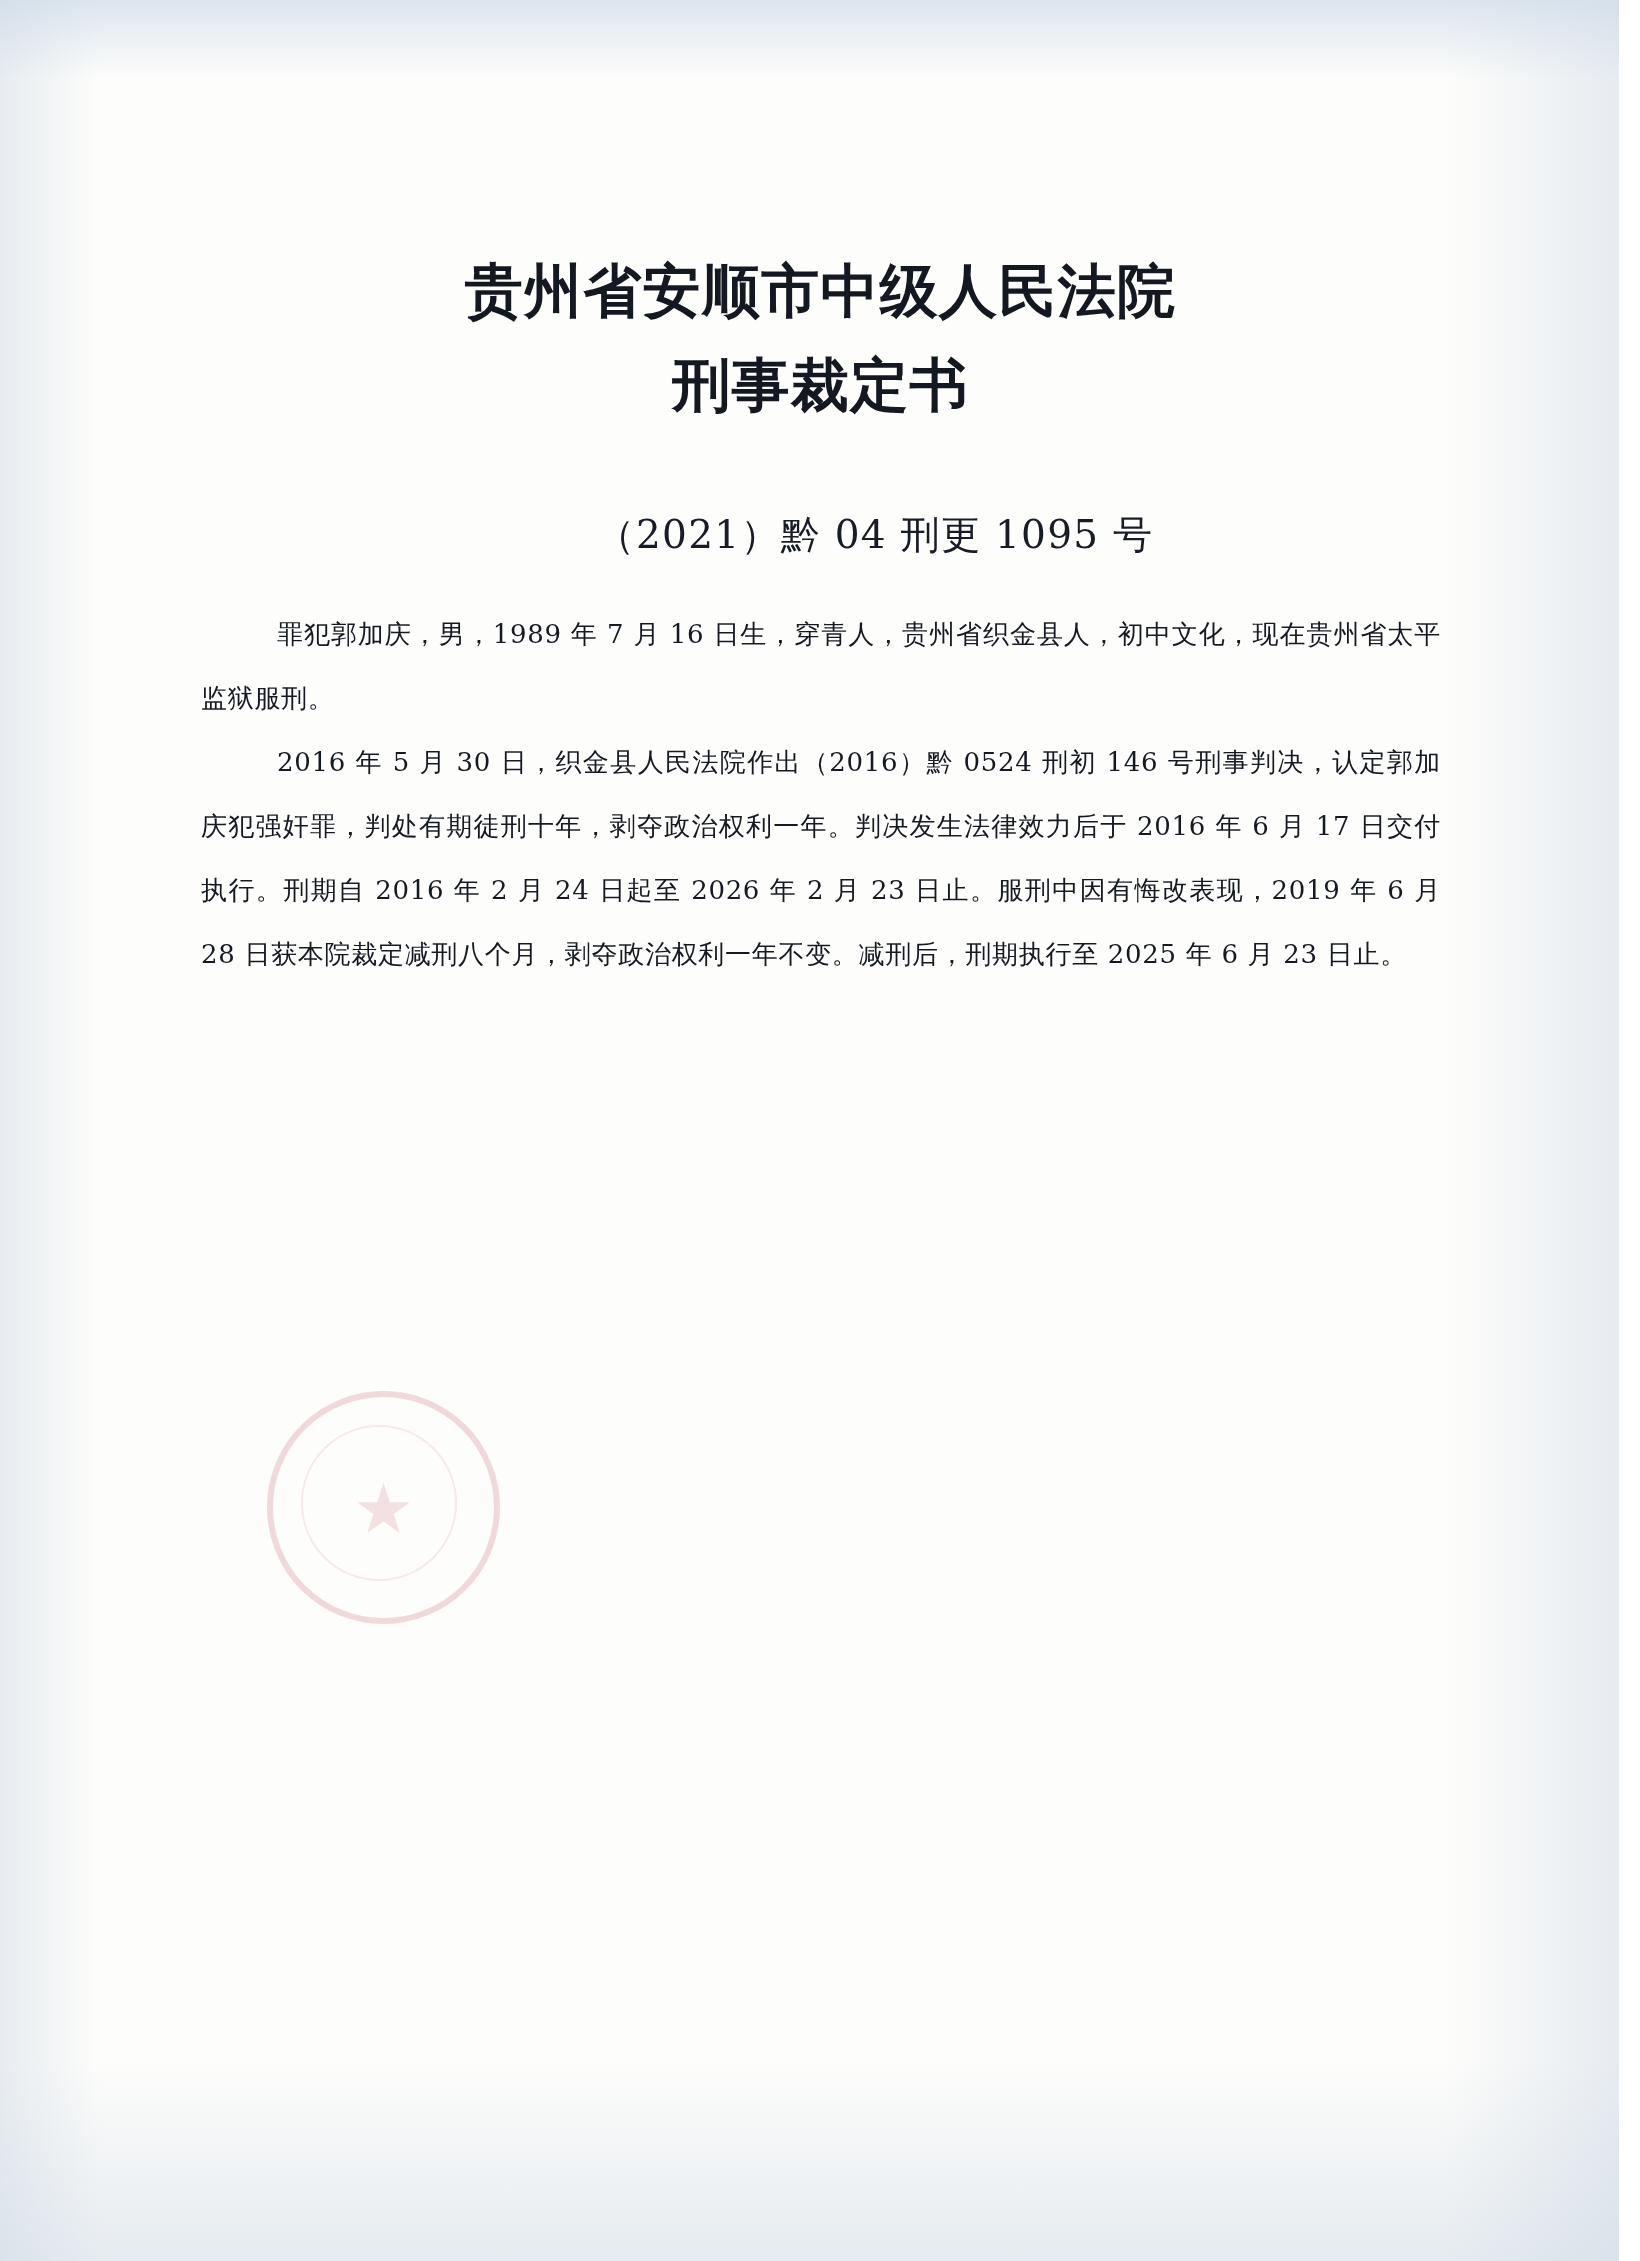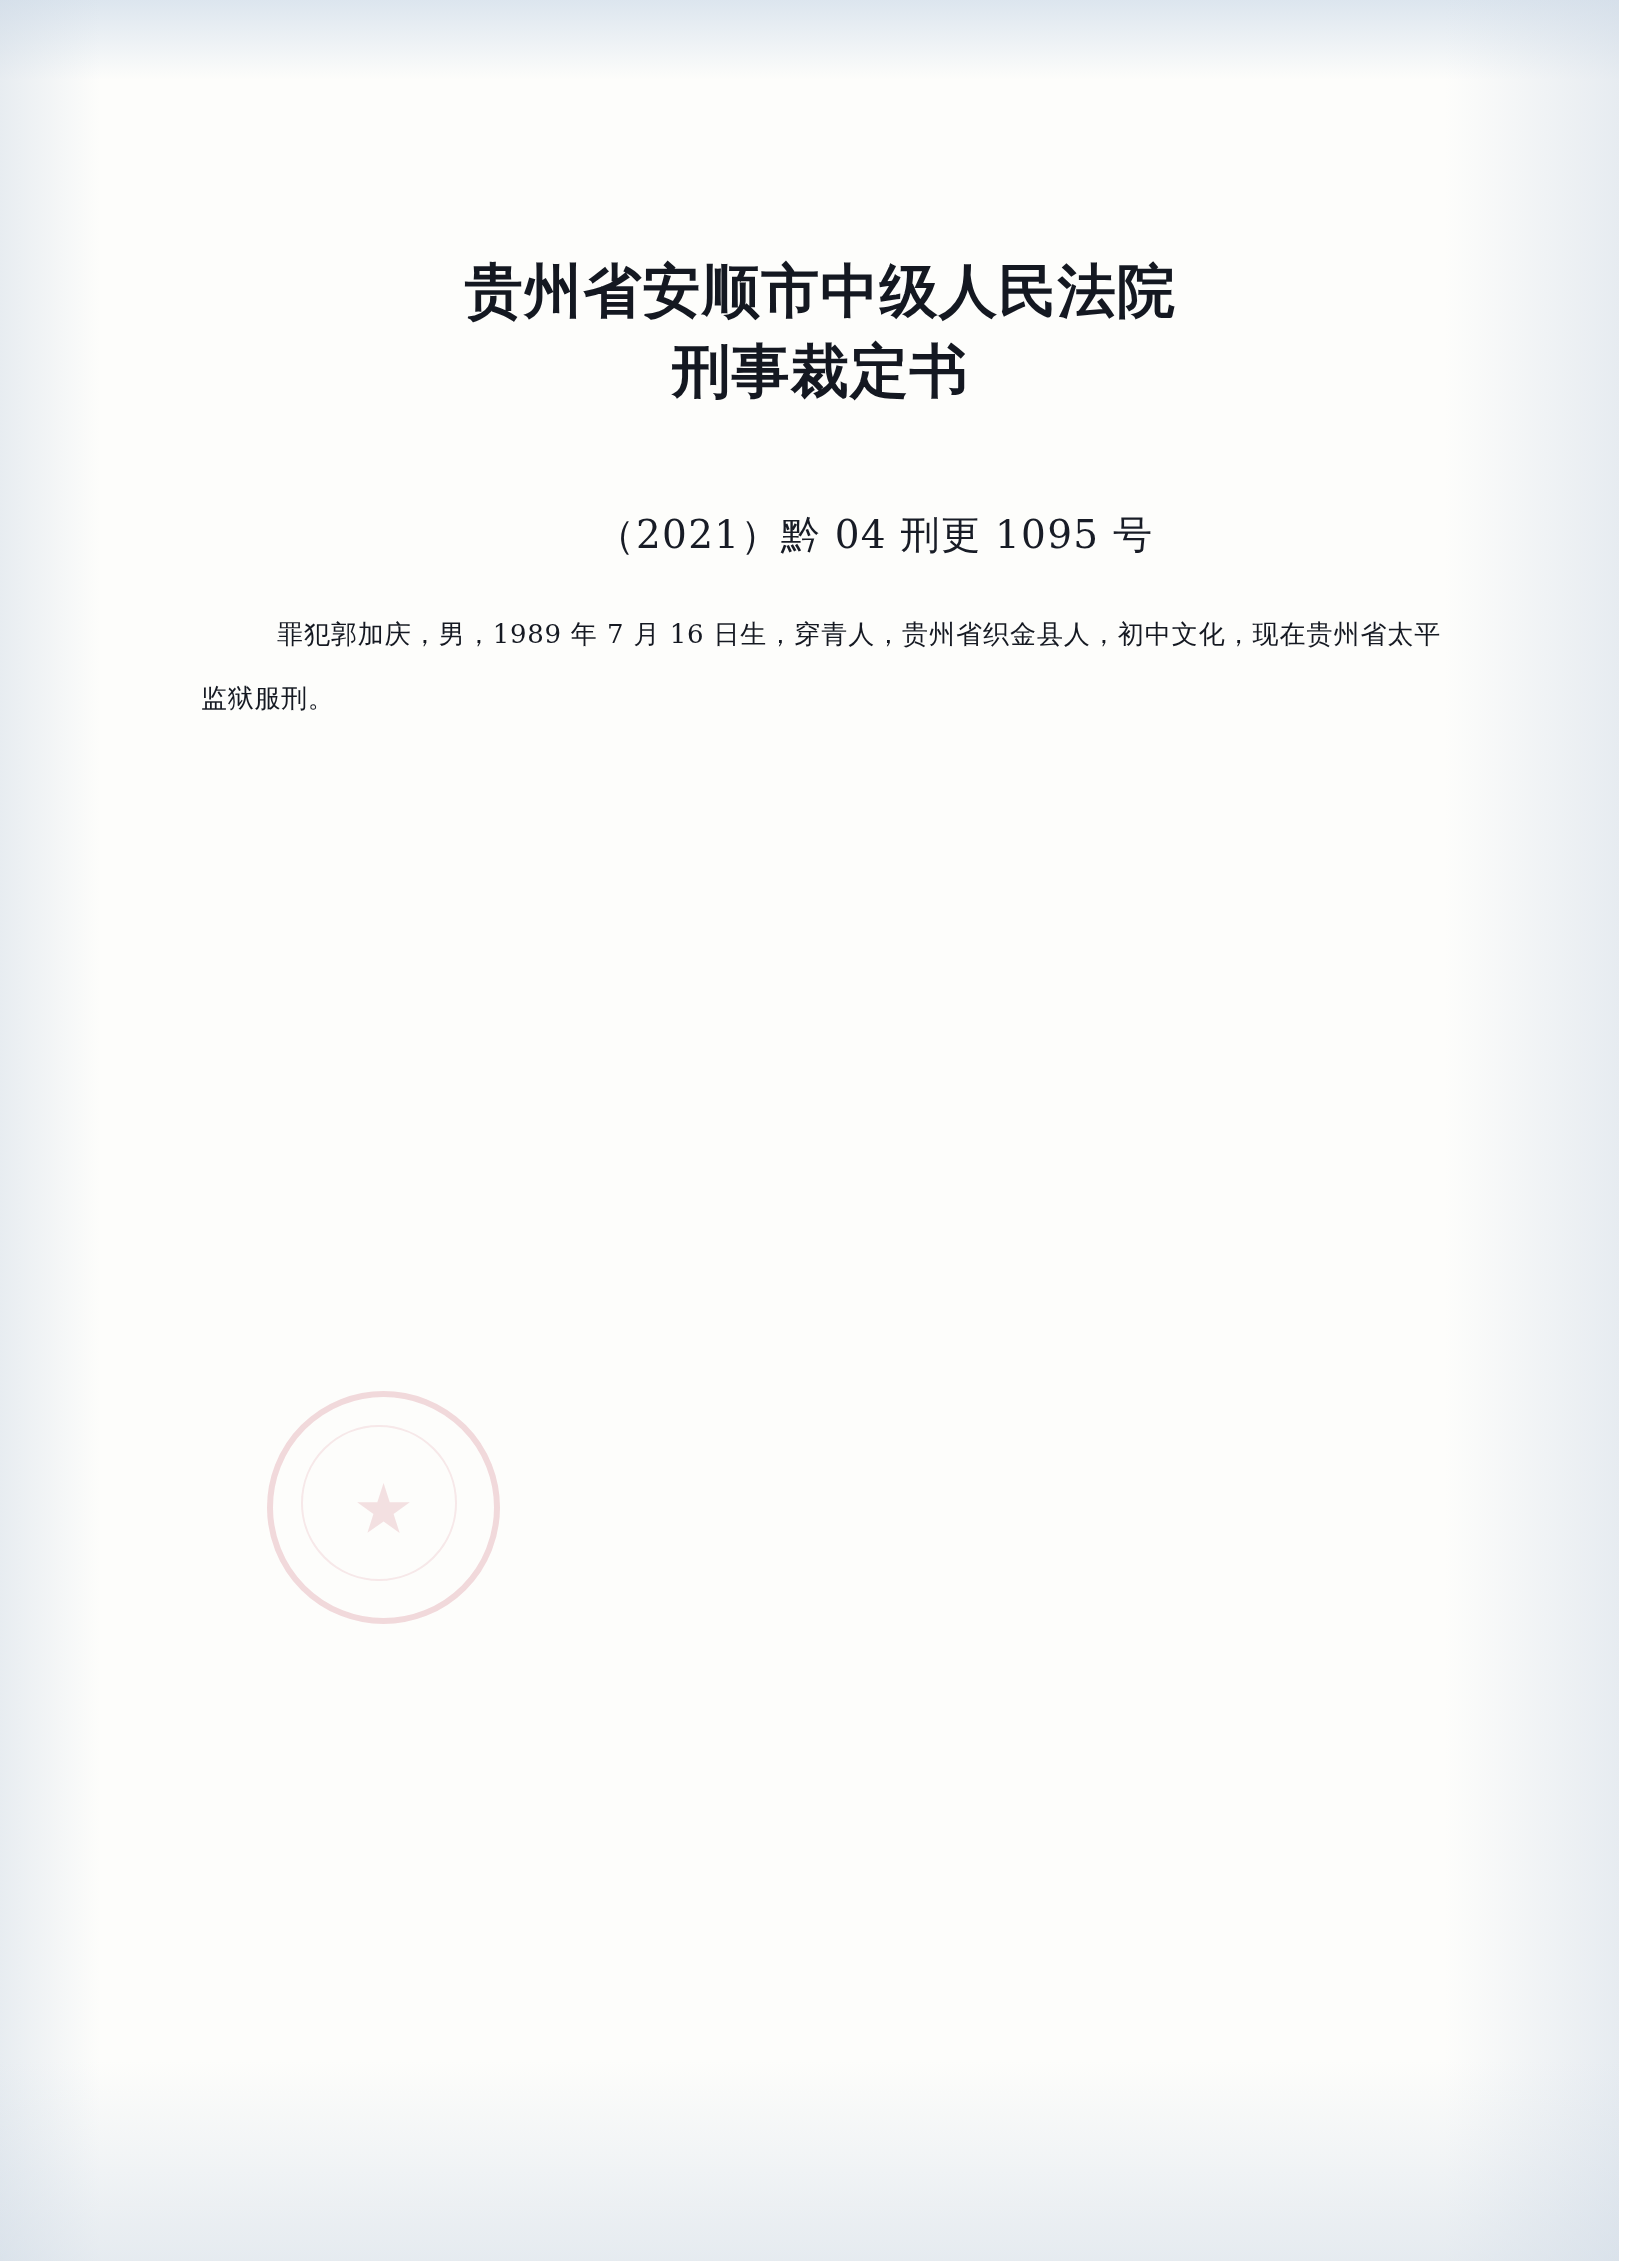--- a/index.html
+++ b/index.html
@@ -62,21 +62,21 @@
     text-align: center;
     font-family: "DejaVu Serif", serif;
     font-weight: bold;
     font-size: 58px;
     line-height: 1.28;
     color: #141821;
     letter-spacing: 1.3px;
   }
   .doc-title .line2 {
     display: block;
-    margin-top: 6px;
+    margin-top: 20px;
   }
 
   .case-number {
     position: absolute;
     left: 0;
     top: 508px;
     width: 1641px;
     text-align: center;
     font-size: 39px;
     color: #181c26;
@@ -146,20 +146,21 @@
 
     <div class="doc-title">
       <span>贵州省安顺市中级人民法院</span>
       <span class="line2">刑事裁定书</span>
     </div>
 
     <div class="case-number">（2021）黔 04 刑更 1095 号</div>
 
     <div class="body-text">
       <p>罪犯郭加庆，男，1989 年 7 月 16 日生，穿青人，贵州省织金县人，初中文化，现在贵州省太平监狱服刑。</p>
+      <p>2016 年 5 月 30 日，织金县人民法院作出（2016）黔 0524 刑初 146 号刑事判决，认定郭加庆犯强奸罪，判处有期徒刑十年，剥夺政治权利一年。判决发生法律效力后于 2016 年 6 月 17 日交付执行。刑期自 2016 年 2 月 24 日起至 2026 年 2 月 23 日止。服刑中因有悔改表现，2019 年 6 月 28 日获本院裁定减刑八个月，剥夺政治权利一年不变。减刑后，刑期执行至 2025 年 6 月 23 日止。</p>
     </div>
 
     <div class="seal">
       <span class="seal-star">★</span>
     </div>
 
   </div>
 </div>
 
 

